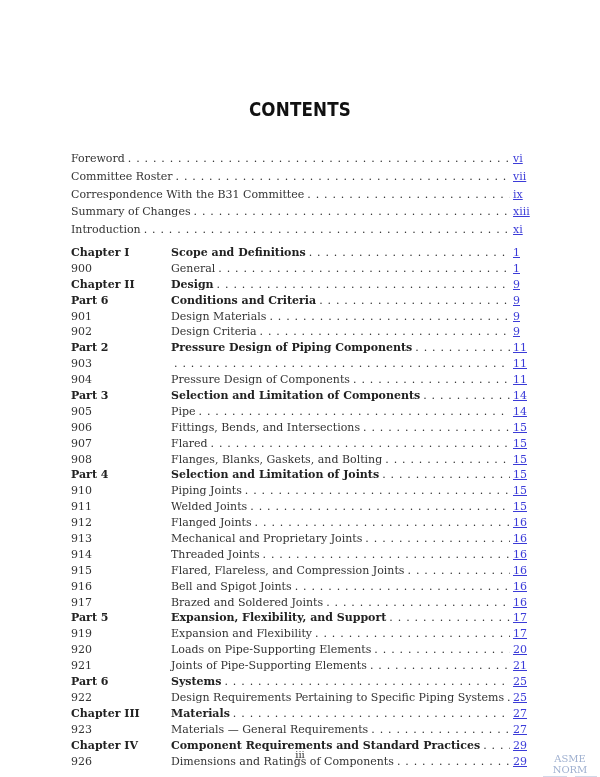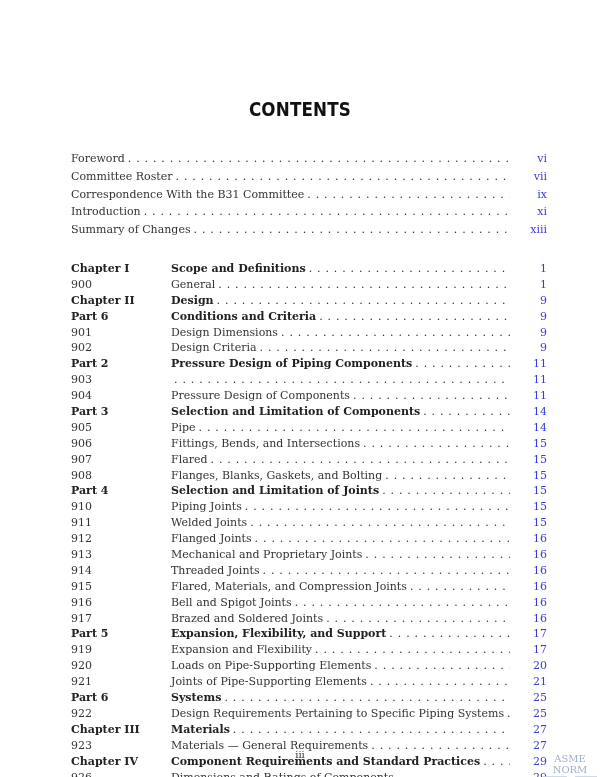--- a/index.html
+++ b/index.html
@@ -48,21 +48,20 @@
     .front .row {
       height: 17.8px;
     }
     .body-list .row {
       height: 15.9px;
     }
     .num {
       width: 100px;
       flex: none;
       color: #333;
-      margin-top: 16px;
     }
     .title {
       flex: none;
       color: #333;
     }
     .row.bold .num,
     .row.bold .title {
       font-weight: bold;
       color: #222;
     }
@@ -75,22 +74,22 @@
       font-weight: normal;
     }
     .dots::before {
       content: ". . . . . . . . . . . . . . . . . . . . . . . . . . . . . . . . . . . . . . . . . . . . . . . . . . . . . . . . . . . . . . . . . . . . . . . . . . . . . . . . . . . . . . . . . . . . . . . . . . . . . . . . . . . . . . . . . . . . . . . . . . . . . . . . . . . . . . .";
       letter-spacing: 0;
       word-spacing: 1.4px;
     }
     .page {
       flex: none;
       width: 34px;
-      text-align: right;
       color: #3b3bd8;
+      text-decoration: underline;
     }
     .footer-page {
       position: absolute;
       top: 733px;
       left: 0;
       width: 600px;
       text-align: center;
       font-size: 10px;
       color: #333;
       margin-top: 16px;
@@ -128,28 +127,28 @@
     <span class="title">Committee Roster</span>
     <span class="dots"></span>
     <span class="page">vii</span>
   </div>
   <div class="row">
     <span class="title">Correspondence With the B31 Committee</span>
     <span class="dots"></span>
     <span class="page">ix</span>
   </div>
   <div class="row">
+    <span class="title">Summary of Changes</span>
+    <span class="dots"></span>
+    <span class="page">xiii</span>
+  </div>
+  <div class="row">
     <span class="title">Introduction</span>
     <span class="dots"></span>
     <span class="page">xi</span>
-  </div>
-  <div class="row">
-    <span class="title">Summary of Changes</span>
-    <span class="dots"></span>
-    <span class="page">xiii</span>
   </div>
 </div>
 
 <div class="toc body-list" id="entries">
     <div class="row bold">
       <span class="num">Chapter I</span>
       <span class="title">Scope and Definitions</span>
       <span class="dots"></span>
       <span class="page">1</span>
     </div>
@@ -166,21 +165,21 @@
       <span class="page">9</span>
     </div>
     <div class="row bold">
       <span class="num">Part 6</span>
       <span class="title">Conditions and Criteria</span>
       <span class="dots"></span>
       <span class="page">9</span>
     </div>
     <div class="row">
       <span class="num">901</span>
-      <span class="title">Design Dimensions</span>
+      <span class="title">Design Materials</span>
       <span class="dots"></span>
       <span class="page">9</span>
     </div>
     <div class="row">
       <span class="num">902</span>
       <span class="title">Design Criteria</span>
       <span class="dots"></span>
       <span class="page">9</span>
     </div>
     <div class="row bold">
@@ -261,21 +260,21 @@
       <span class="page">16</span>
     </div>
     <div class="row">
       <span class="num">914</span>
       <span class="title">Threaded Joints</span>
       <span class="dots"></span>
       <span class="page">16</span>
     </div>
     <div class="row">
       <span class="num">915</span>
-      <span class="title">Flared, Materials, and Compression Joints</span>
+      <span class="title">Flared, Flareless, and Compression Joints</span>
       <span class="dots"></span>
       <span class="page">16</span>
     </div>
     <div class="row">
       <span class="num">916</span>
       <span class="title">Bell and Spigot Joints</span>
       <span class="dots"></span>
       <span class="page">16</span>
     </div>
     <div class="row">

